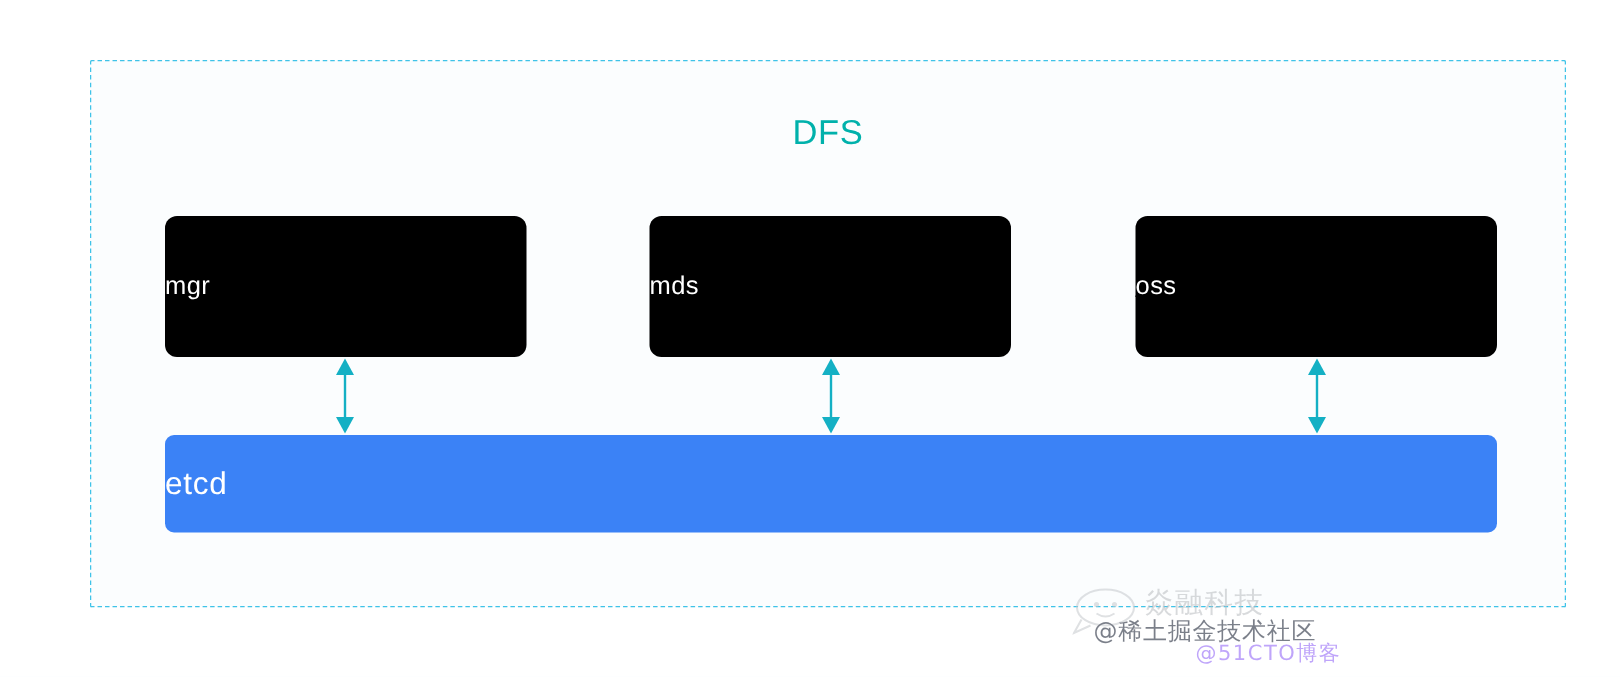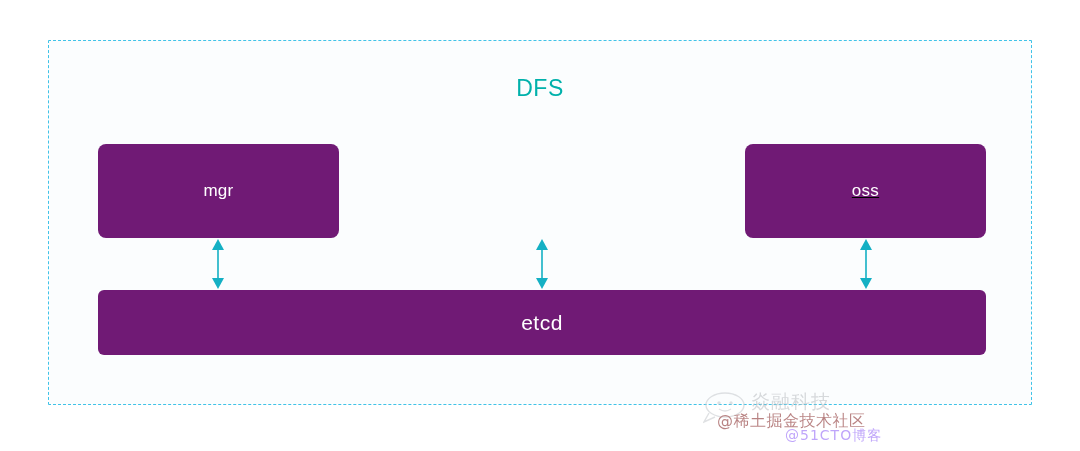--- a/index.html
+++ b/index.html
@@ -10,21 +10,21 @@
     width: 1080px;
     height: 451px;
     background: #ffffff;
     font-family: "Liberation Sans", sans-serif;
     overflow: hidden;
     position: relative;
   }
 
   #canvas {
     position: absolute;
-    left: 0;
+    left: 12px;
     top: 0;
     width: 919px;
     height: 451px;
   }
 
   
   .dfs-container {
     position: absolute;
     left: 48px;
     top: 40px;
@@ -54,25 +54,24 @@
     left: 49px;
     top: 103px;
     width: 888px;
     height: 94px;
   }
 
   .service-box {
     position: absolute;
     top: 0;
     height: 94px;
-    background: #701a75;
+    background: #000000;
     border-radius: 8px;
     display: flex;
     align-items: center;
-    justify-content: center;
   }
 
   .service-box .service-label {
     font-size: 17px;
     font-weight: 400;
     color: #ffffff;
     letter-spacing: 0.3px;
   }
 
   .service-box.pos-0 { left: 0px;   width: 241px; }
@@ -98,25 +97,24 @@
   .arrow.pos-1 { left: 436px; }
   .arrow.pos-2 { left: 760px; }
 
   
   .etcd-bar {
     position: absolute;
     left: 49px;
     top: 249px;
     width: 888px;
     height: 65px;
-    background: #701a75;
+    background: #3b82f6;
     border-radius: 6px;
     display: flex;
     align-items: center;
-    justify-content: center;
   }
   .etcd-bar .etcd-label {
     font-size: 21px;
     font-weight: 400;
     color: #ffffff;
     letter-spacing: 0.5px;
   }
 
   
   .watermark {
@@ -136,21 +134,21 @@
     color: #b9bcc0;
     font-family: Liberation Serif, serif;
     letter-spacing: 1px;
     white-space: nowrap;
   }
   .wm-handle {
     position: absolute;
     left: 14px;
     top: 22px;
     font-size: 16px;
-    color: #7f1d1d;
+    color: #0f172a;
     font-family: "DejaVu Sans", sans-serif;
     letter-spacing: 0.5px;
     white-space: nowrap;
   }
   .wm-sub {
     position: absolute;
     left: 82px;
     top: 38px;
     font-size: 14px;
     color: #8b5cf6;
@@ -174,20 +172,23 @@
   <div class="dfs-container">
 
     <div class="dfs-title">DFS</div>
 
     <div class="service-row">
 
       <div class="service-box pos-0">
         <span class="service-label">mgr</span>
       </div>
 
+      <div class="service-box pos-1">
+        <span class="service-label">mds</span>
+      </div>
 
       <div class="service-box pos-2">
         <span class="service-label">oss</span>
       </div>
 
     </div>
 
     <div class="arrow-layer">
 
       <div class="arrow pos-0">

